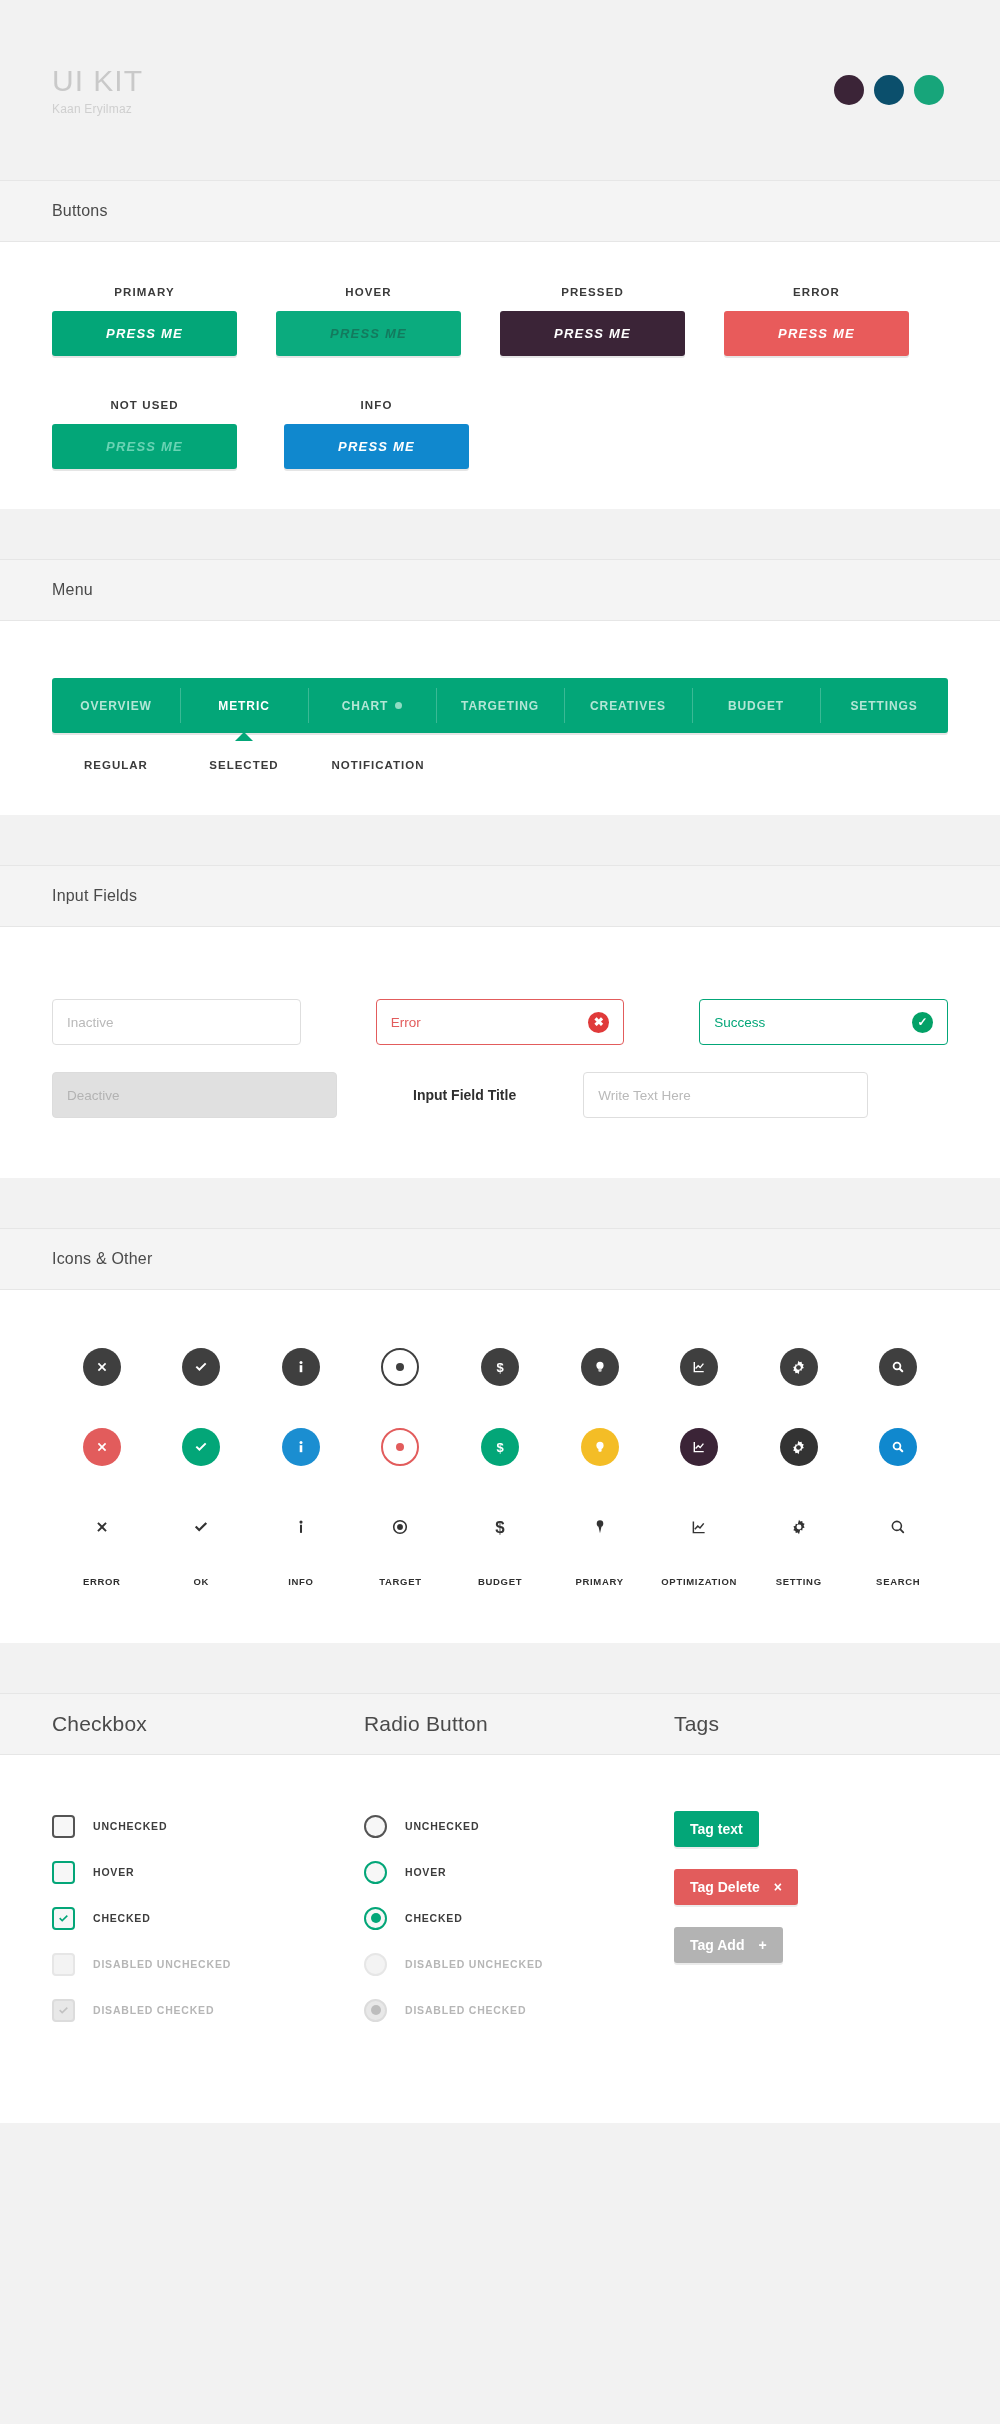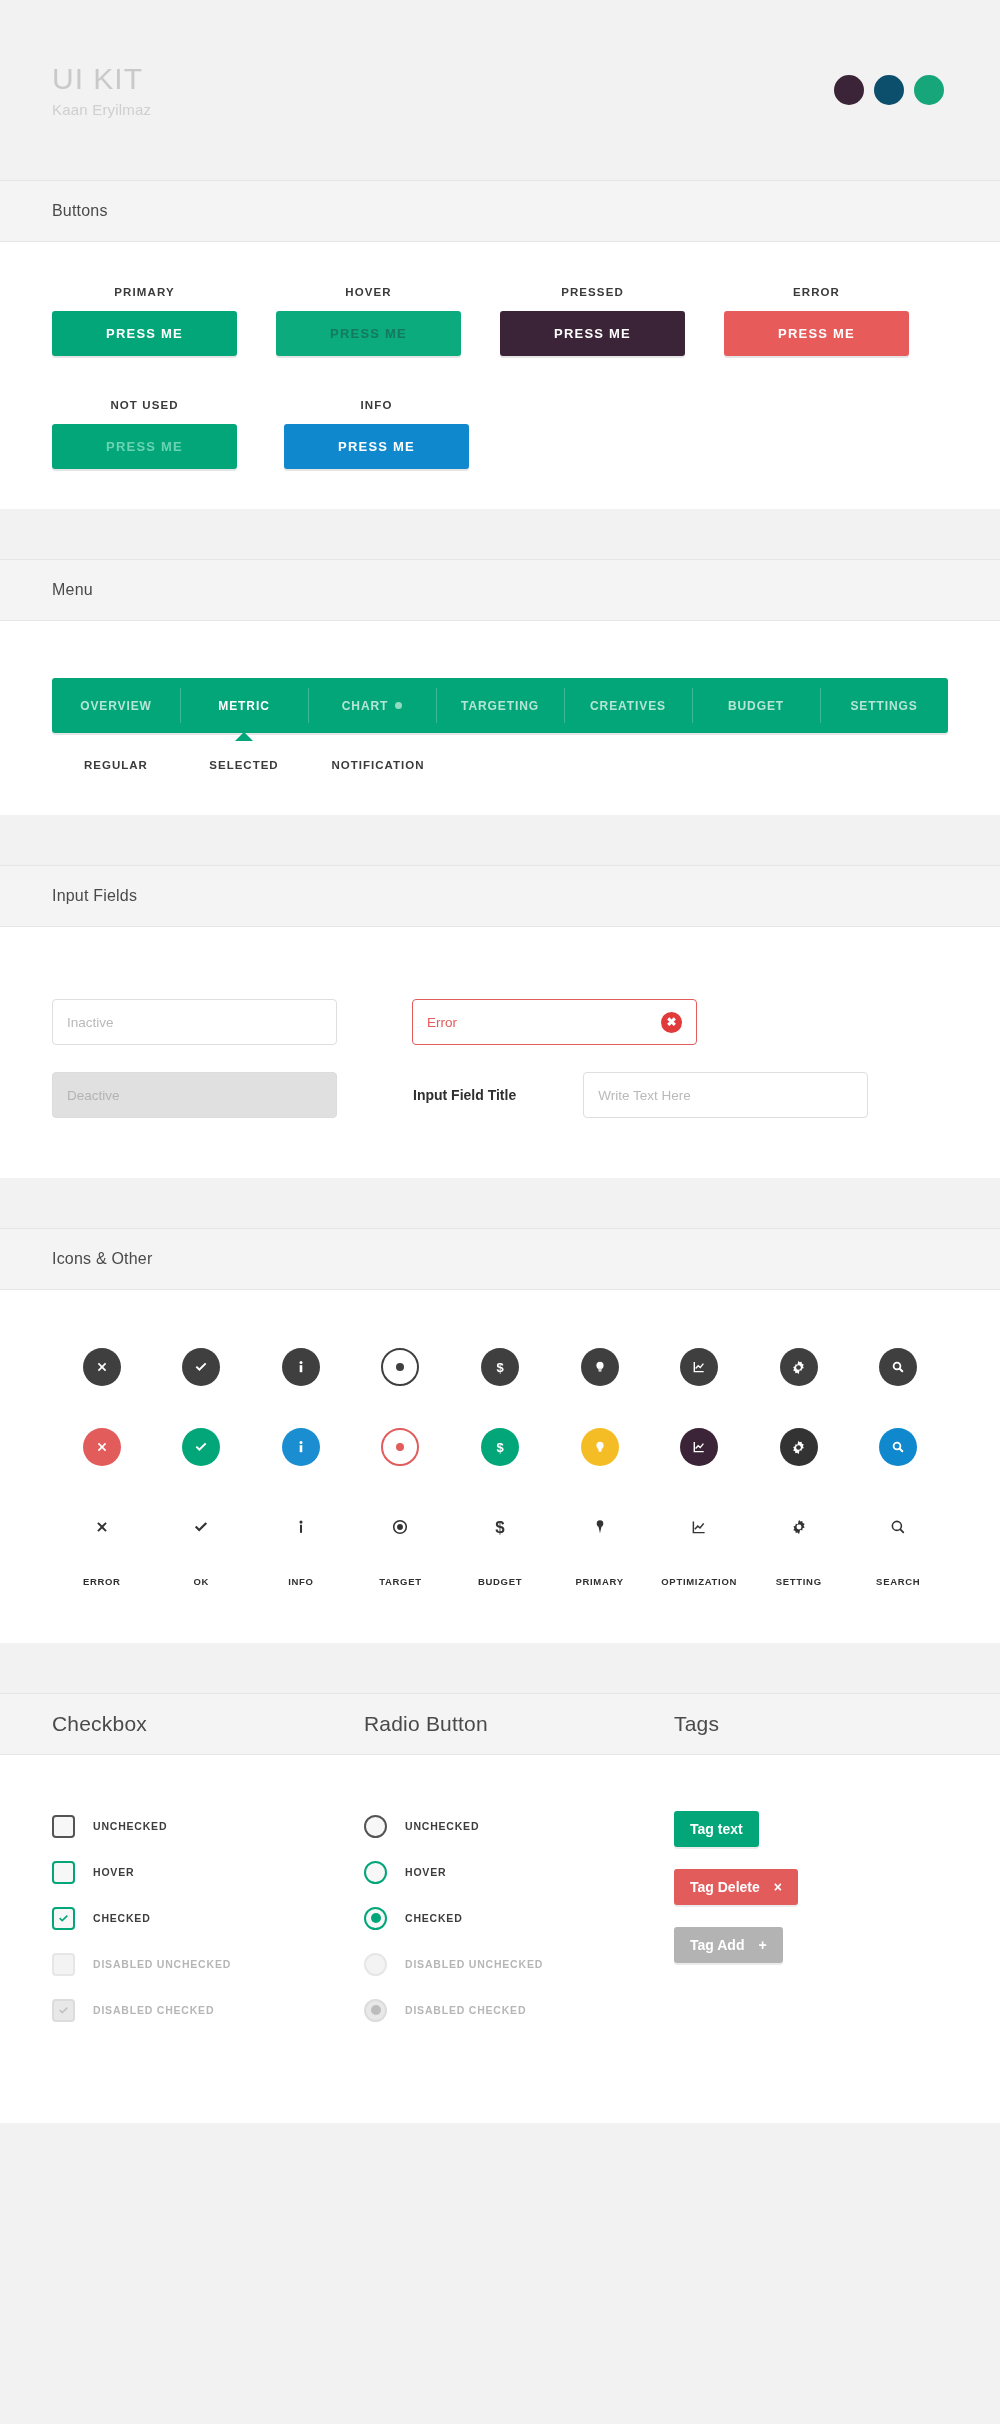--- a/index.html
+++ b/index.html
@@ -21,21 +21,21 @@
     padding: 0 56px 0 52px;
   }
   .brand-title {
     font-size: 30px;
     font-weight: 300;
     letter-spacing: 1px;
     color: #c9c9c9;
     line-height: 1.15;
   }
   .brand-sub {
-    font-size: 15px;
+    font-size: 12px;
     font-weight: 400;
     color: #cfcfcf;
     margin-top: 4px;
     letter-spacing: .2px;
   }
   .swatches { display: flex; gap: 10px; align-items: center; }
   .swatch { width: 30px; height: 30px; border-radius: 50%; }
 
   
   .section { background: #ffffff; }
@@ -79,20 +79,21 @@
     border: none;
     border-radius: 3px;
     font-size: 13px;
     font-weight: 700;
     letter-spacing: 1.2px;
     color: #fff;
     cursor: pointer;
     font-family: "Liberation Sans", sans-serif;
     display: flex; align-items: center; justify-content: center;
     box-shadow: 0 2px 0 rgba(0,0,0,.10);
+    font-style: italic;
   }
   .btn-primary { background: #03a678; }
   .btn-hover   { background: #0bab7e; color: #137a5e; }
   .btn-pressed { background: #3b2437; }
   .btn-error   { background: #e85b5b; }
   .btn-notused { background: #03a678; color: #6ad3b4; }
   .btn-info    { background: #1088ce; }
   .buttons-body { padding-top: 44px; padding-bottom: 40px; }
   .btn-row + .btn-row { margin-top: 43px; }
 
@@ -340,20 +341,24 @@
     </div>
     <div class="section-body input-body">
       <div class="input-row">
         <div class="field f-inactive">
           <span class="val">Inactive</span>
         </div>
         <div class="field f-error">
           <span class="val">Error</span>
           <span class="badge-ic badge-err">✖</span>
         </div>
+        <div class="field f-success">
+          <span class="val">Success</span>
+          <span class="badge-ic badge-ok">✓</span>
+        </div>
       </div>
       <div class="input-row">
         <div class="field f-deactive">
           <span class="val">Deactive</span>
         </div>
         <div class="field-title">Input Field Title</div>
         <div class="field f-write">
           <span class="val">Write Text Here</span>
         </div>
       </div>

